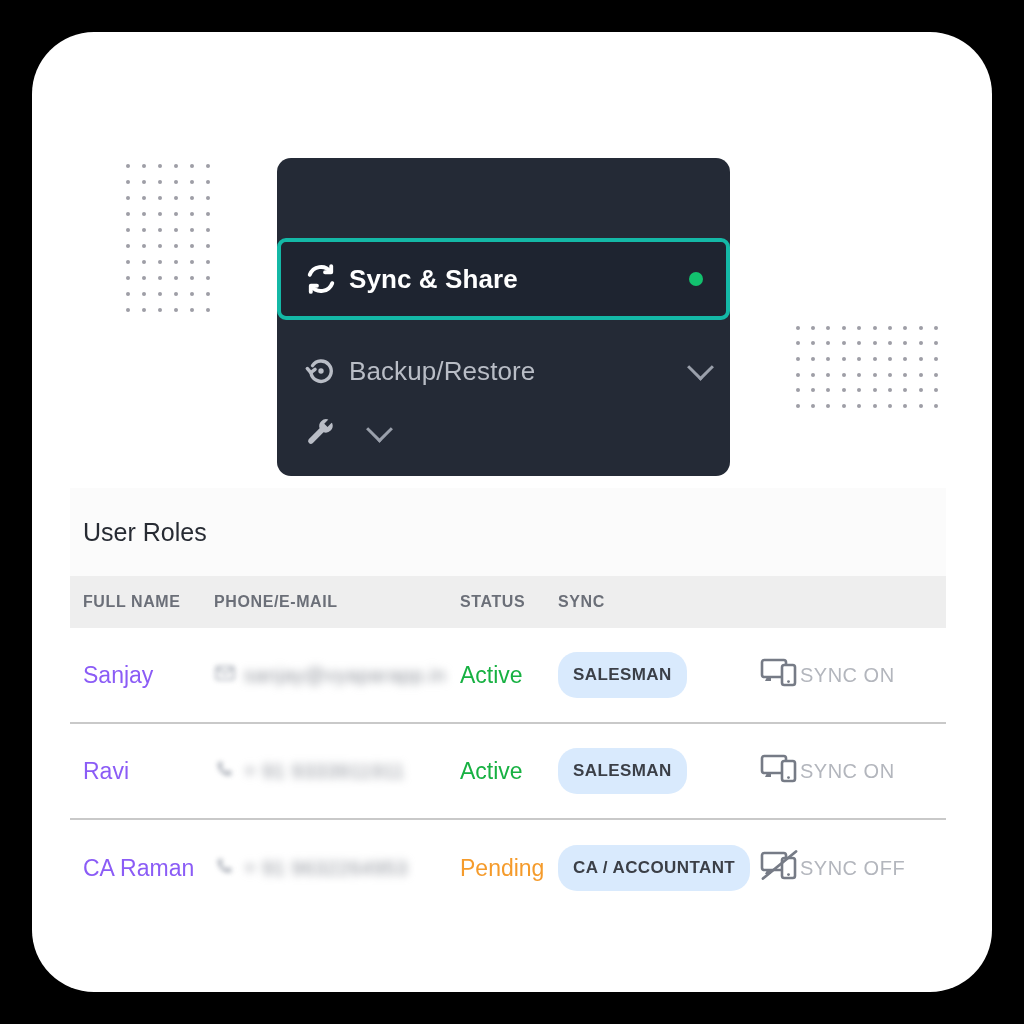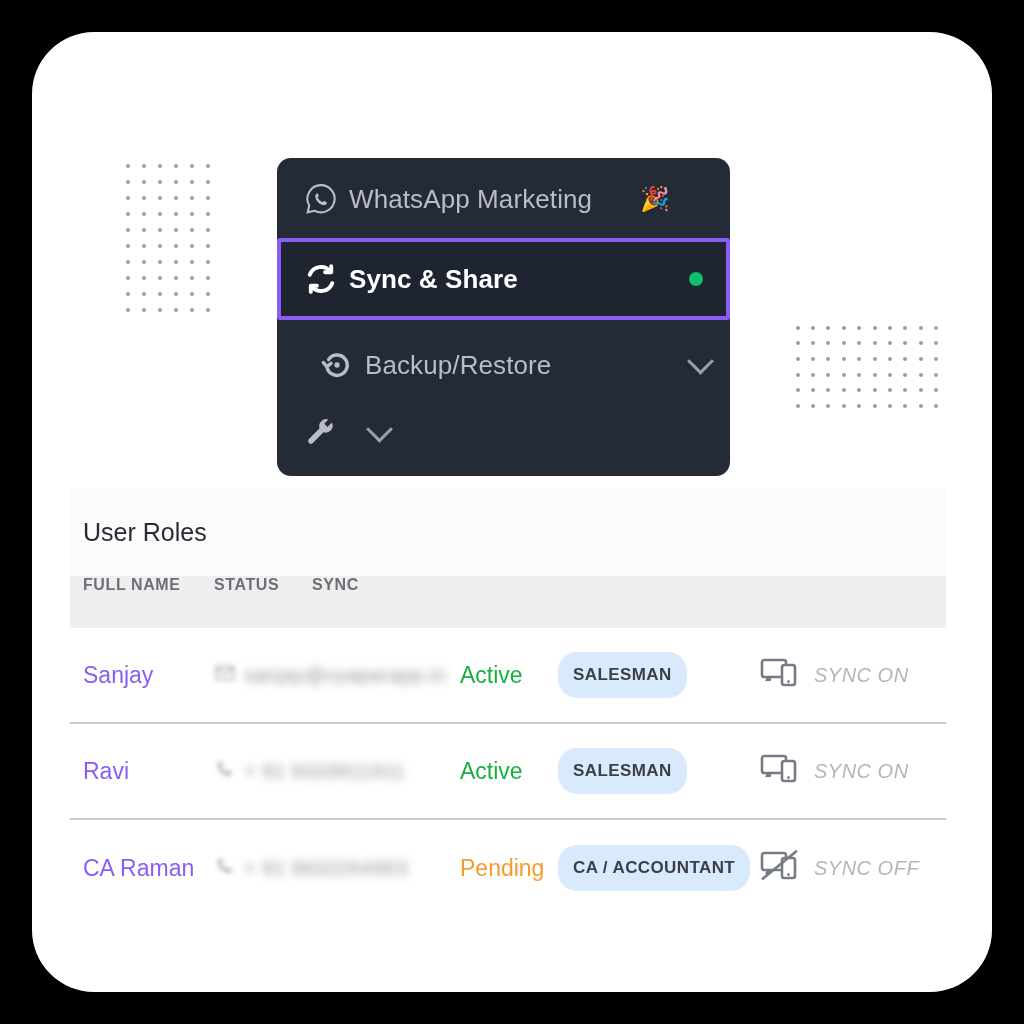--- a/index.html
+++ b/index.html
@@ -77,21 +77,21 @@
     position: absolute;
     left: 0;
     width: 453px;
     height: 78px;
     display: flex;
     align-items: center;
     box-sizing: border-box;
   }
   .menu-item.mi0 { top: 2px; }
   .menu-item.mi1 { top: 80px; }
-  .menu-item.mi2 { top: 168px; padding-left: 16px; }
+  .menu-item.mi2 { top: 174px; }
   .menu-item.mi3 { top: 236px; }
 
   .menu-item .mi-icon {
     width: 56px;
     margin-left: 16px;
     display: flex;
     align-items: center;
     justify-content: center;
     flex: 0 0 auto;
   }
@@ -102,22 +102,22 @@
     color: #b9bdc6;
     letter-spacing: 0.1px;
     white-space: nowrap;
   }
   .menu-item .mi-emoji {
     font-size: 24px;
     margin-left: 8px;
   }
 
   .menu-item.active {
-    border: 4px solid #8b5cf6;
-    border-radius: 3px;
+    border: 4px solid #14b8a6;
+    border-radius: 9px;
     background: #1e2430;
     height: 82px;
   }
   .menu-item.active .mi-label {
     color: #ffffff;
     font-weight: bold;
   }
   .menu-item.active .mi-icon { margin-left: 12px; }
 
   .mi-right {
@@ -156,20 +156,21 @@
     padding-left: 13px;
     box-sizing: border-box;
     font-size: 25px;
     color: #272b33;
     margin-top: 28px;
   }
   .table-head {
     height: 52px;
     background: #eeeeee;
     display: flex;
+    align-items: center;
     box-sizing: border-box;
   }
   .table-head .th {
     font-size: 16px;
     font-weight: bold;
     color: #6b6f78;
     letter-spacing: 0.6px;
     box-sizing: border-box;
   }
 
@@ -222,21 +223,21 @@
     padding: 4px 15px;
     border-radius: 19px;
     background: #d9eafd;
     font-size: 17px;
     font-weight: bold;
     color: #3b3f47;
     letter-spacing: 0.4px;
     white-space: nowrap;
   }
 
-  .sync-cell { gap: 14px; padding-left: 2px; font-style: italic; }
+  .sync-cell { padding-left: 2px; }
   .sync-text {
     font-size: 20px;
     color: #b3b6bd;
     letter-spacing: 0.5px;
     white-space: nowrap;
   }
 </style>
 </head>
 <body>
 
@@ -364,31 +365,20 @@
         <span></span>
         <span></span>
         <span></span>
         <span></span>
         <span></span>
         <span></span>
     </div>
 
     <div class="menu">
 
-      <div class="menu-item mi0">
-        <span class="mi-icon">
-          <svg width="34" height="34" viewBox="0 0 24 24" fill="none">
-            <path d="M12 2.2A9.6 9.6 0 0 0 3.7 16.6L2.6 21.4l4.95-1.1A9.6 9.6 0 1 0 12 2.2Z" stroke="#b9bdc6" stroke-width="1.5" fill="none"></path>
-            <path d="M8.9 7.6c.25-.05.5.05.65.3l.8 1.4c.12.22.1.5-.06.7l-.5.6c-.13.16-.15.38-.05.56a6.3 6.3 0 0 0 2.9 2.9c.18.1.4.08.56-.05l.6-.5c.2-.16.48-.18.7-.06l1.4.8c.25.15.35.4.3.65-.2.9-1 1.55-1.95 1.5-3.3-.2-6.1-3-6.3-6.3-.05-.95.6-1.75 1.5-1.95Z" fill="#b9bdc6"></path>
-          </svg>
-        </span>
-        <span class="mi-label">WhatsApp Marketing</span>
-        <span class="mi-emoji">🎉</span>
-        <span class="mi-right"></span>
-      </div>
 
       <div class="menu-item mi1 active">
         <span class="mi-icon">
           <svg width="36" height="36" viewBox="0 0 24 24" fill="none">
             <path d="M4.5 9.2A8 8 0 0 1 18.4 7.2" stroke="#ffffff" stroke-width="2.6" stroke-linecap="round"></path>
             <path d="M19.5 14.8A8 8 0 0 1 5.6 16.8" stroke="#ffffff" stroke-width="2.6" stroke-linecap="round"></path>
             <path d="M18.8 3.4v4.1h-4.1" stroke="#ffffff" stroke-width="2.6" stroke-linecap="round" stroke-linejoin="round"></path>
             <path d="M5.2 20.6v-4.1h4.1" stroke="#ffffff" stroke-width="2.6" stroke-linecap="round" stroke-linejoin="round"></path>
           </svg>
         </span>
@@ -423,20 +413,21 @@
         </span>
       </div>
     </div>
 
     <div class="table">
 
       <div class="table-title">User Roles</div>
 
       <div class="table-head">
         <div class="th col-name">FULL NAME</div>
+        <div class="th col-contact">PHONE/E-MAIL</div>
         <div class="th col-status">STATUS</div>
         <div class="th col-role">SYNC</div>
         <div class="th col-sync"></div>
       </div>
 
       <div class="table-row">
         <div class="cell col-name name-cell">Sanjay</div>
         <div class="cell col-contact contact-cell">
           <span class="contact-icon">
             <svg width="22" height="22" viewBox="0 0 24 24" fill="none">

